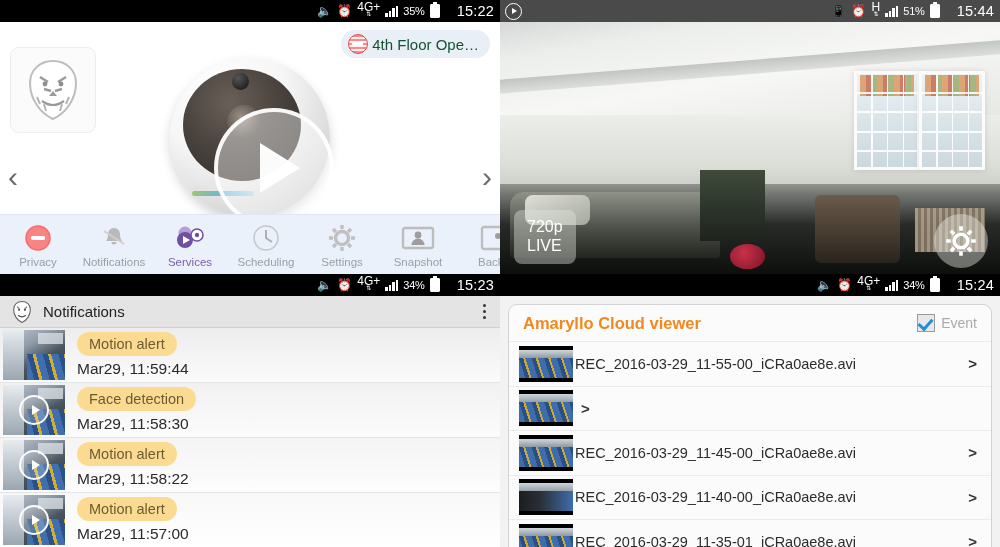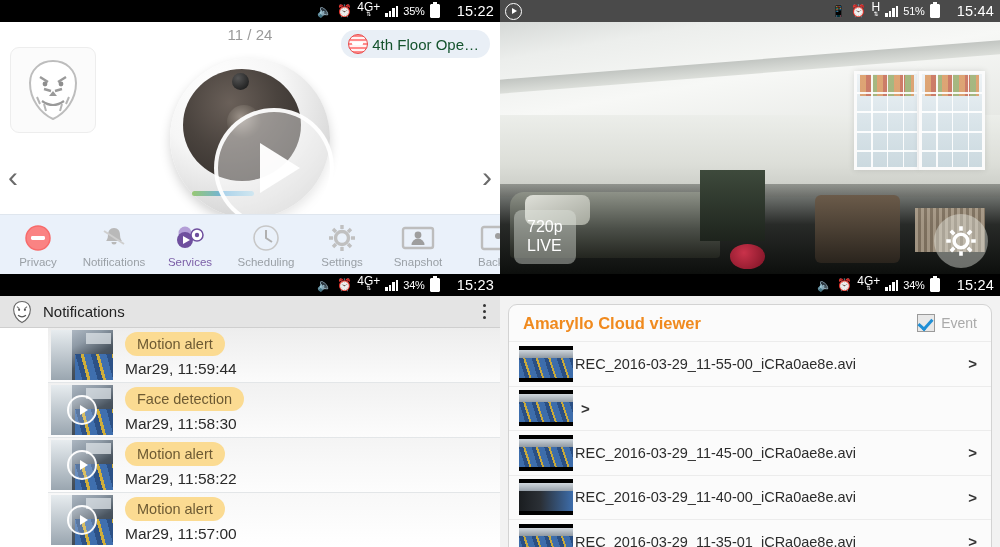--- a/index.html
+++ b/index.html
@@ -113,21 +113,21 @@
     background:rgba(225,228,222,.42);color:#fff;font-size:16px;line-height:1.22;}
   .gear-btn{position:absolute;right:12px;bottom:6px;width:54px;height:54px;border-radius:50%;
     background:rgba(235,238,232,.42);display:flex;align-items:center;justify-content:center;}
 
   
   .n-head{position:absolute;left:0;top:22px;right:0;height:32px;background:#e4e4e4;
     border-bottom:1px solid #cfcfcf;display:flex;align-items:center;padding:0 10px;box-sizing:border-box;}
   .n-title{font-size:15px;color:#222;margin-left:9px;}
   .kebab{margin-left:auto;display:flex;flex-direction:column;gap:2.5px;padding:4px;}
   .kebab i{width:3.5px;height:3.5px;border-radius:50%;background:#333;display:block;}
-  .n-list{position:absolute;left:0;top:54px;right:0;bottom:0;overflow:hidden;margin-left:48px;}
+  .n-list{position:absolute;left:0;top:54px;right:0;bottom:0;overflow:hidden;}
   .n-row{height:54px;display:flex;align-items:center;border-bottom:1px solid #e3e6e8;
     background:linear-gradient(180deg,#ededed,#fbfbfb);position:relative;}
   .n-row:nth-child(2){background:linear-gradient(180deg,#f1f1f1,#fcfcfc);}
   .n-row:nth-child(3){background:linear-gradient(180deg,#f4f4f4,#fdfdfd);}
   .n-row:nth-child(4){background:linear-gradient(180deg,#f8f8f8,#ffffff);}
   .n-row:nth-child(5){background:linear-gradient(180deg,#fafafa,#ffffff);}
   .n-thumb{width:62px;height:50px;margin:0 6px 0 3px;flex:0 0 auto;position:relative;overflow:hidden;
     background:linear-gradient(150deg,#c2cbd4 0%,#8e9aa6 35%,#4a5560 60%,#2f3740 100%);}
   .n-thumb .t-a{position:absolute;left:0;top:0;width:34%;height:100%;background:linear-gradient(180deg,#e7ecef,#9aa6b0);}
   .n-thumb .t-b{position:absolute;right:0;bottom:0;width:62%;height:52%;
@@ -197,21 +197,20 @@
           <path d="M33 4 C20 4 10 13 10 26 c0 16 10 30 23 36 13-6 23-20 23-36 C56 13 46 4 33 4z" fill="#fff" stroke="#bdbdbd" stroke-width="2"></path>
           <path d="M20 20 l8 5 M46 20 l-8 5 M24 32 l7 2 M42 32 l-7 2" stroke="#9a9a9a" stroke-width="2.4" fill="none"></path>
           <circle cx="25" cy="27" r="2.4" fill="#8e8e8e"></circle>
             <circle cx="41" cy="27" r="2.4" fill="#8e8e8e"></circle>
           <path d="M33 34 l-4 5 h8 z" fill="#9a9a9a"></path>
           <path d="M22 44 q11 8 22 0" stroke="#9a9a9a" stroke-width="2.2" fill="none"></path>
           <path d="M17 40 l3 7 M24 47 l2 7 M42 47 l-2 7 M49 40 l-3 7" stroke="#b5b5b5" stroke-width="2" fill="none"></path>
         </svg>
       </div>
 
-      <div class="pager">11 / 24</div>
 
       <div class="chip">
         <span class="noentry"></span>
         <span class="chip-label">4th Floor Ope…</span>
       </div>
 
       <div class="cam">
         <div class="cam-ball">
           <div class="cam-lens"></div>
           <div class="cam-dot"></div>

